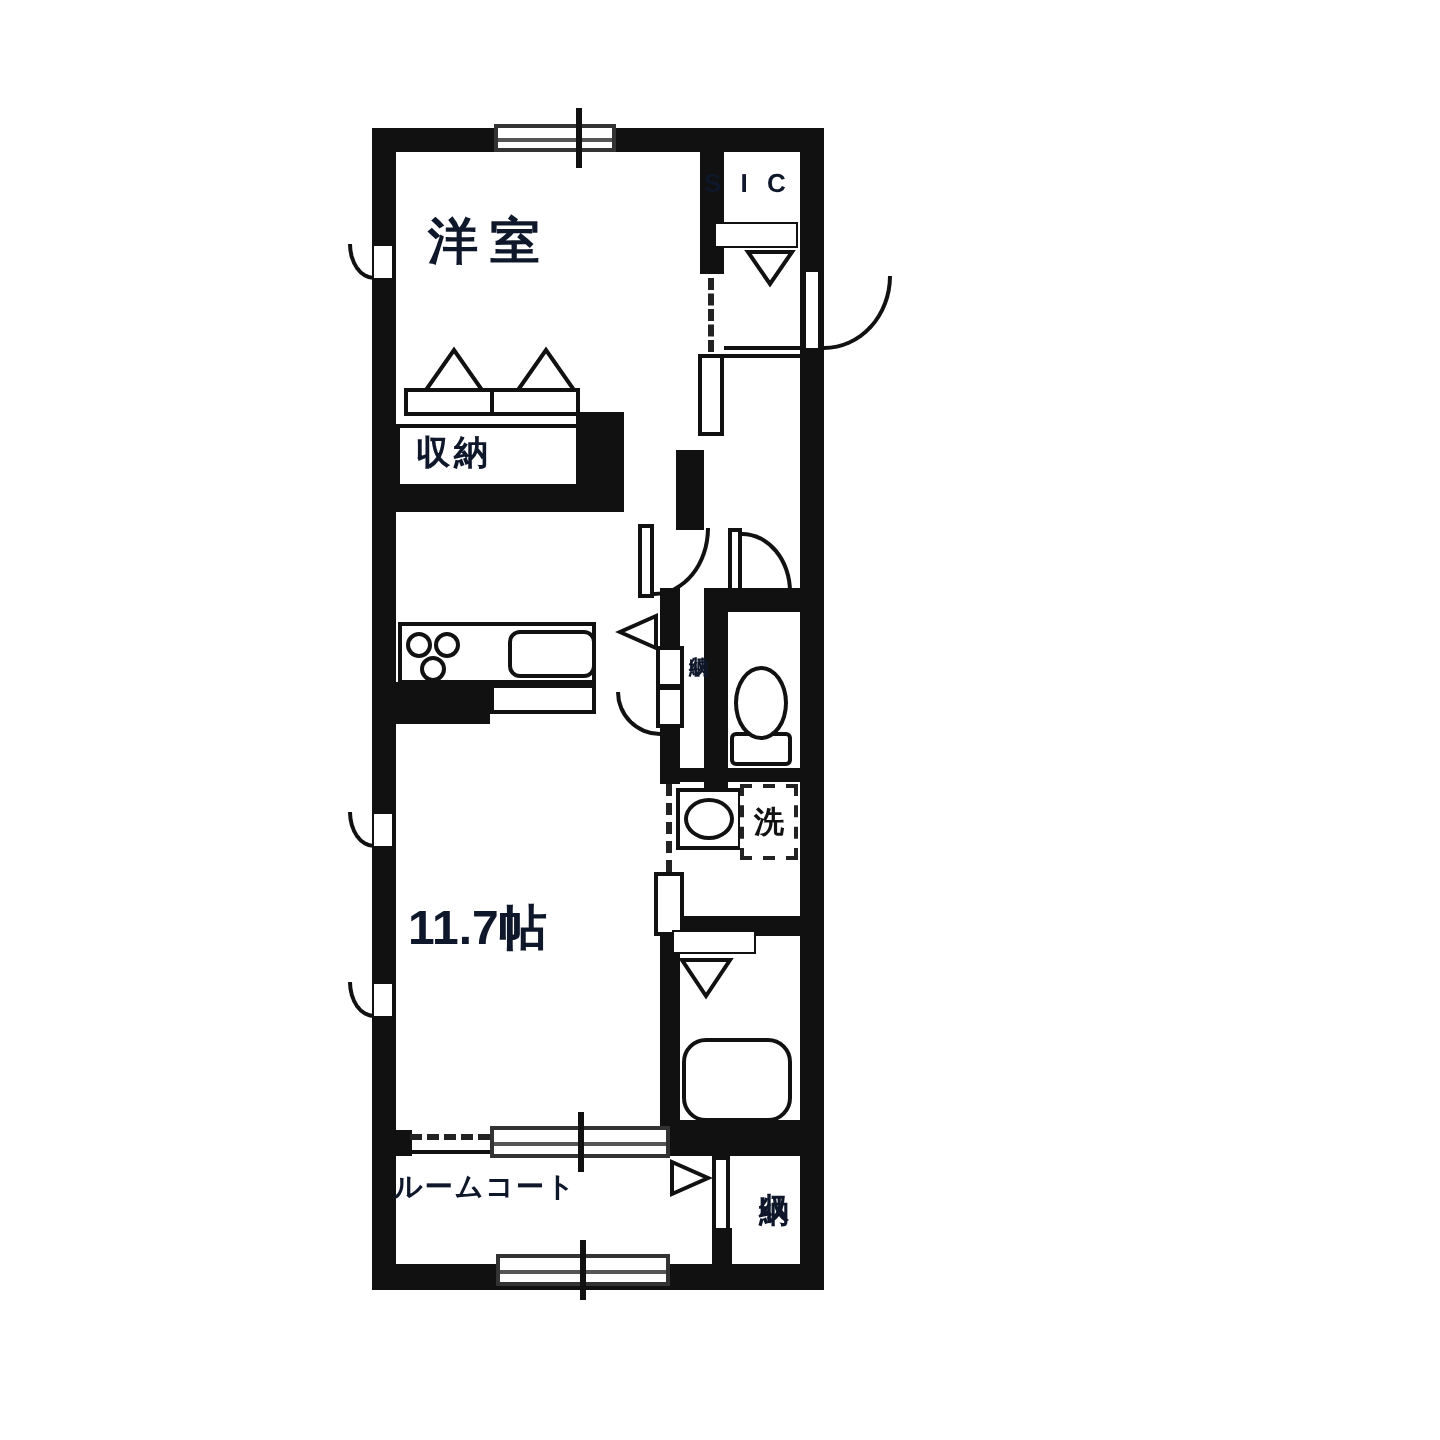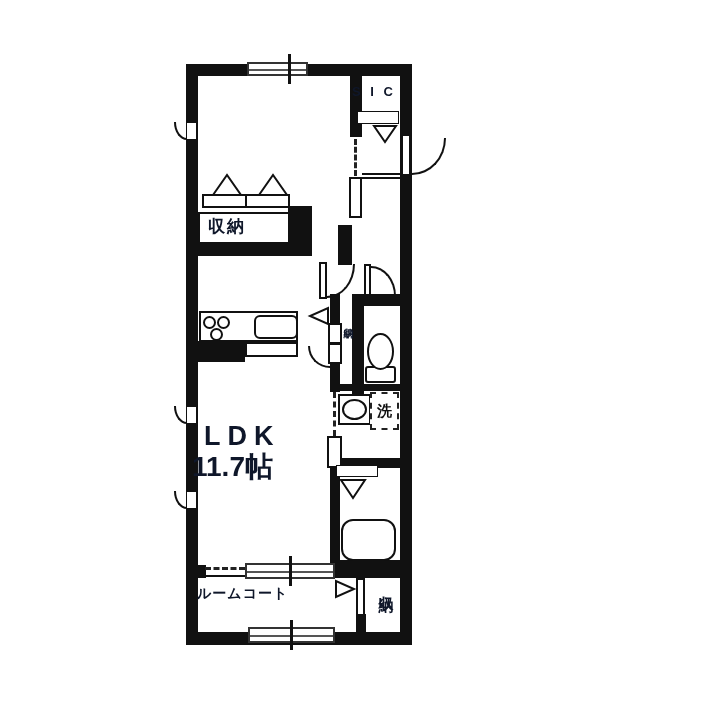--- a/index.html
+++ b/index.html
@@ -82,20 +82,21 @@
   </svg>
 
   <div class="leaf" style="left:401px;top:134px;width:10px;height:42px"></div>
   <div class="arc arc-br" style="left:412px;top:138px;width:34px;height:37px"></div>
 
   <div class="abs" style="left:362px;top:173px;width:38px;height:6px;background:#fff;border-top:2px solid #111;border-bottom:2px solid #111;box-sizing:border-box"></div>
   <div class="abs" style="left:350px;top:137px;width:12px;height:40px;background:#fff"></div>
   <div class="dash-v" style="left:354px;top:139px;height:37px"></div>
   <div class="box" style="left:349px;top:177px;width:13px;height:41px"></div>
 
+  <div class="lbl" style="left:214px;top:108px;width:120px;font-size:25px;letter-spacing:6px">洋室</div>
 
   <svg style="left:211px;top:173px" width="32" height="24">
     <polygon points="2,22 16,2 30,22" fill="#fff" stroke="#111" stroke-width="2"></polygon>
   </svg>
   <svg style="left:257px;top:173px" width="32" height="24">
     <polygon points="2,22 16,2 30,22" fill="#fff" stroke="#111" stroke-width="2"></polygon>
   </svg>
   <div class="box" style="left:202px;top:194px;width:88px;height:14px"></div>
   <div class="w" style="left:245px;top:194px;width:2px;height:14px"></div>
   <div class="box" style="left:198px;top:212px;width:92px;height:32px"></div>
@@ -133,22 +134,21 @@
   <div class="dash-box" style="left:370px;top:392px;width:29px;height:38px;font-size:15px">
     <span>洗</span>
   </div>
 
   <div class="box thin" style="left:336px;top:465px;width:42px;height:12px"></div>
   <svg style="left:339px;top:478px" width="28" height="22">
     <polygon points="2,2 26,2 14,20" fill="#fff" stroke="#111" stroke-width="2"></polygon>
   </svg>
   <div class="box" style="left:341px;top:519px;width:55px;height:42px;border-radius:12px;border-width:2.5px"></div>
 
-  <div class="lbl" style="left:204px;top:422px;width:120px;font-size:27px;letter-spacing:7px">LDK</div>
-  <div class="lbl" style="left:192px;top:452px;width:120px;font-size:28px">11.7帖</div>
+  <div class="lbl" style="left:204px;top:452px;width:120px;font-size:24px">11.7帖</div>
 
   <div class="dash-h" style="left:205px;top:567px;width:40px"></div>
   <div class="abs" style="left:205px;top:575px;width:40px;height:2px;background:#111"></div>
   <div class="lbl" style="left:197px;top:586px;width:160px;font-size:14px;letter-spacing:1px">ルームコート</div>
 
   <svg style="left:334px;top:579px" width="22" height="20">
     <polygon points="2,2 2,18 20,10" fill="#fff" stroke="#111" stroke-width="2"></polygon>
   </svg>
   <div class="leaf" style="left:356px;top:578px;width:9px;height:38px"></div>
   <div class="lbl vert" style="left:370px;top:584px;width:24px;height:46px;font-size:15px;letter-spacing:2px">収納</div>

